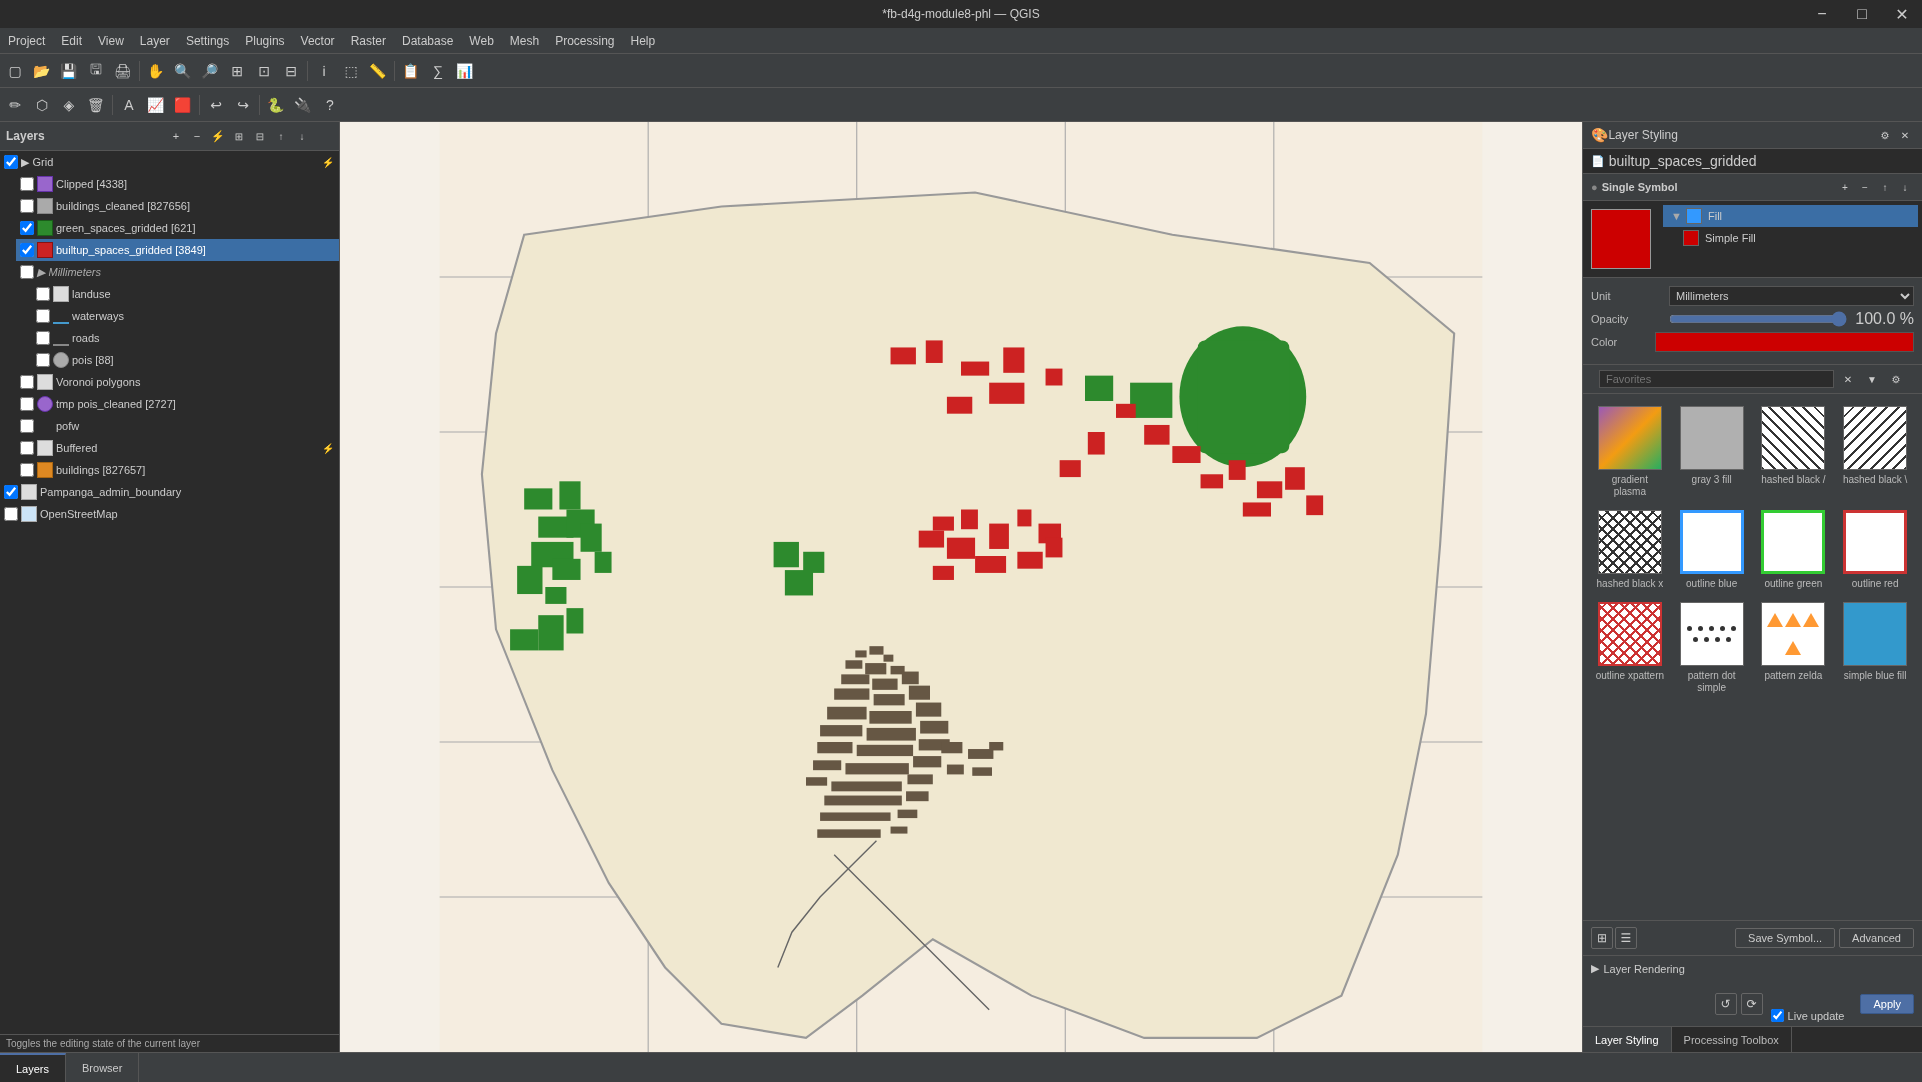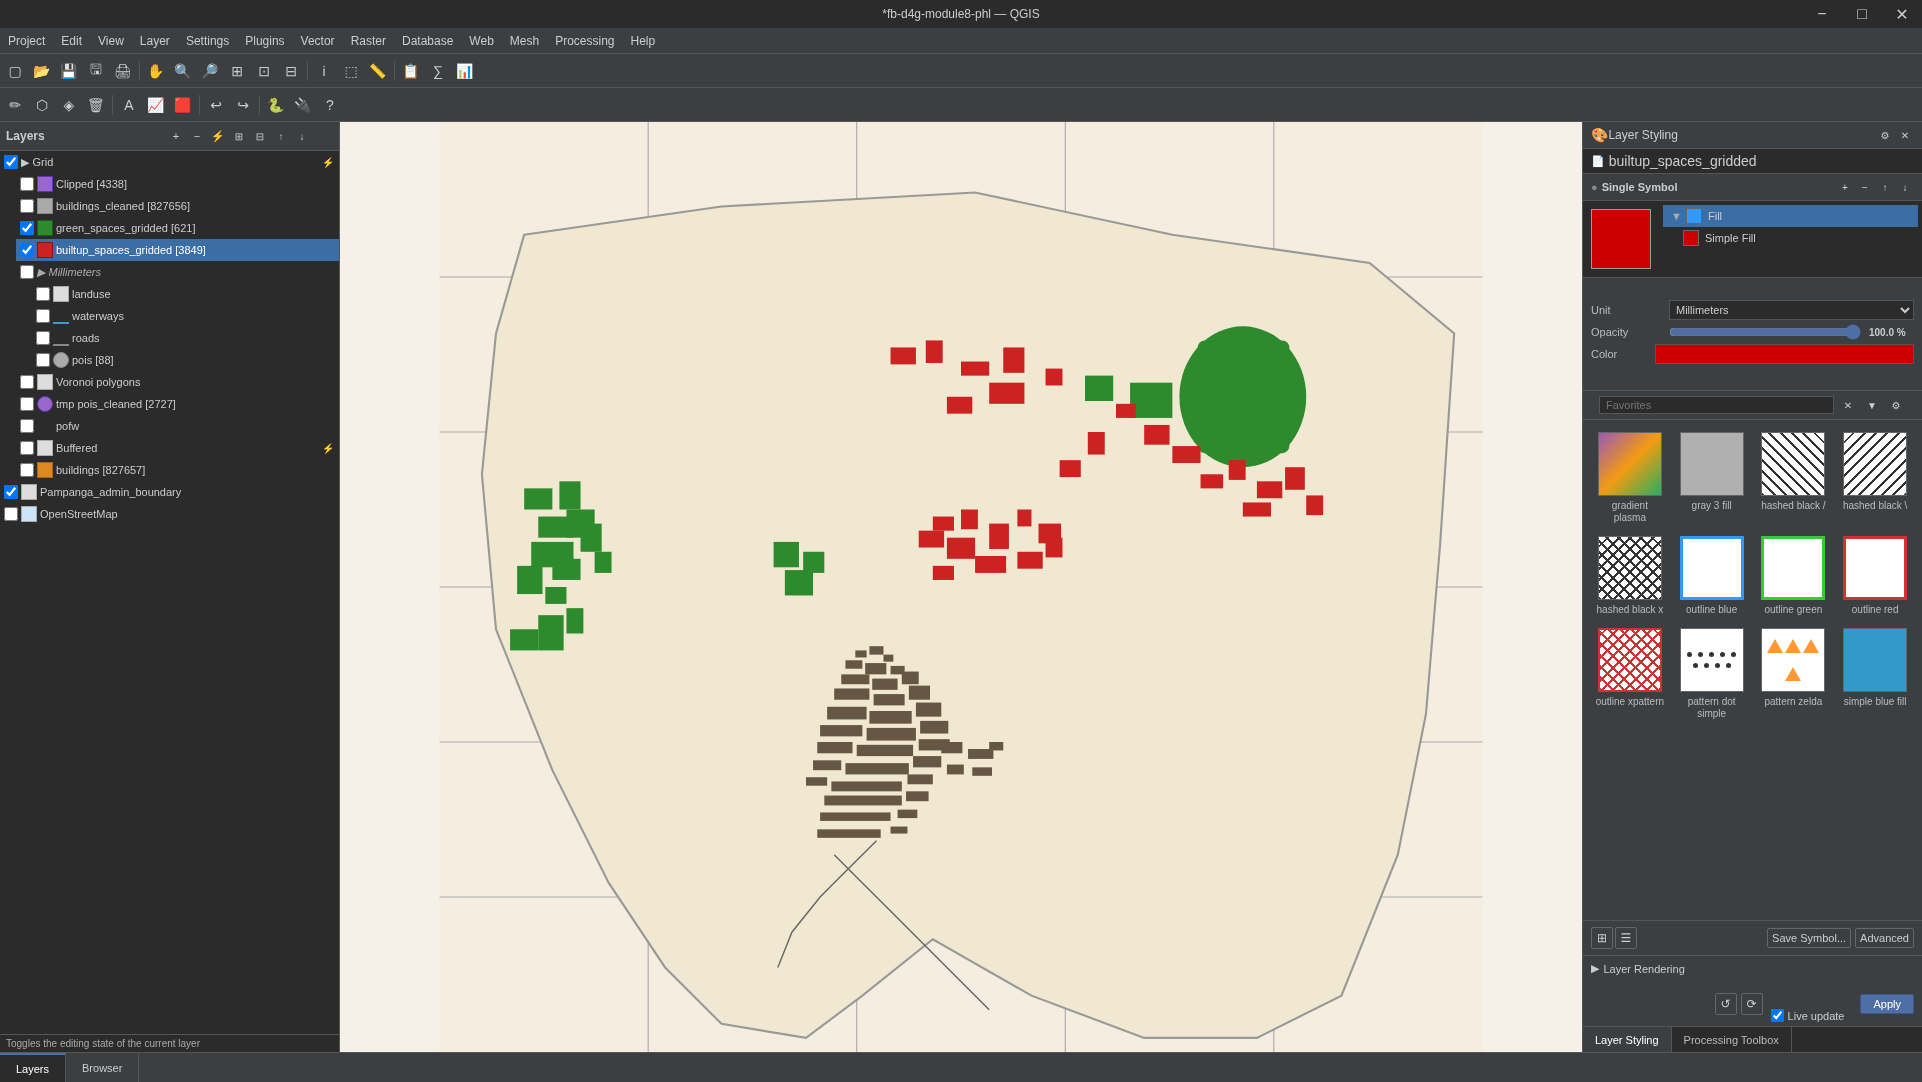--- a/index.html
+++ b/index.html
@@ -52,21 +52,21 @@
     #styling-header { background: #3c3f41; padding: 4px 8px; border-bottom: 1px solid #555; display: flex; align-items: center; justify-content: space-between; }
     
     #styling-layer-name { padding: 4px 8px; background: #2b2b2b; display: flex; align-items: center; gap: 4px; font-size: 11px; border-bottom: 1px solid #555; }
     
     #symbol-type-row { padding: 4px 8px; display: flex; align-items: center; gap: 4px; border-bottom: 1px solid #555; }
     .symbol-tree-item { display: flex; align-items: center; padding: 3px 8px; cursor: pointer; font-size: 11px; color: #ccc; }
     .symbol-tree-item.selected { background: #3b6ea5; }
     .tree-color-box { width: 16px; height: 16px; margin-right: 6px; }
     .tree-expand { width: 12px; margin-right: 3px; color: #aaa; }
 
-    .symbol-props { padding: 22px 8px; background: #3c3f41; border-bottom: 1px solid #555; }
+    .symbol-props { padding: 8px 8px; background: #3c3f41; border-bottom: 1px solid #555; }
     .prop-row { display: flex; align-items: center; margin-bottom: 4px; gap: 8px; }
     .prop-label { width: 70px; color: #bbb; font-size: 11px; }
     .prop-select { background: #2b2b2b; border: 1px solid #555; color: #ccc; font-size: 11px; padding: 2px; flex: 1; }
     
     .color-bar { width: 100%; height: 20px; background: #cc0000; border: 1px solid #555; cursor: pointer; }
     .opacity-slider { flex: 1; height: 16px; accent-color: #4e6fa5; }
 
     
     #favorites-section { flex: 1; overflow-y: auto; background: #3c3f41; }
     #favorites-header { padding: 4px 16px; display: flex; align-items: center; gap: 4px; border-bottom: 1px solid #555; }
@@ -120,21 +120,21 @@
 
     #bottom-tabs { background: #3c3f41; border-top: 1px solid #555; height: 30px; display: flex; }
     .bottom-tab { padding: 0 16px; display: flex; align-items: center; cursor: pointer; font-size: 11px; color: #ccc; border-right: 1px solid #555; }
     .bottom-tab.active { background: #2b2b2b; color: white; border-top: 2px solid #4e6fa5; }
 
     
     #right-bottom-tabs { background: #2b2b2b; height: 26px; display: flex; border-top: 1px solid #555; }
     .right-tab { padding: 0 12px; display: flex; align-items: center; cursor: pointer; font-size: 11px; color: #bbb; border-right: 1px solid #555; }
     .right-tab.active { background: #3c3f41; color: white; }
     .btn-primary { background: #4e6fa5; color: white; border: 1px solid #3a5a8c; padding: 3px 12px; cursor: pointer; font-size: 11px; border-radius: 2px; }
-    .btn-secondary { background: #3c3f41; color: #ccc; border: 1px solid #666; padding: 3px 4px; cursor: pointer; font-size: 11px; border-radius: 2px; }
+    .btn-secondary { background: #3c3f41; color: #ccc; border: 1px solid #666; padding: 3px 12px; cursor: pointer; font-size: 11px; border-radius: 2px; }
 
     
     #live-update-row { display: flex; align-items: center; justify-content: flex-end; padding: 4px 8px; gap: 8px; }
     .checkbox-label { display: flex; align-items: center; gap: 4px; font-size: 11px; color: #ccc; cursor: pointer; margin-top: 24px; }
 
     
     #map-svg { width: 100%; height: 100%; }
 
     .tb-row2 { height: 34px; }
   </style>
@@ -496,21 +496,21 @@
         <span class="prop-label">Unit</span>
         <select class="prop-select">
           <option>Millimeters</option>
           <option>Pixels</option>
           <option>Points</option>
         </select>
       </div>
       <div class="prop-row">
         <span class="prop-label">Opacity</span>
         <input type="range" class="opacity-slider" min="0" max="100" value="100" style="">
-        <span style="font-size:10px;color:#ccc;min-width:45px;font-weight:bold;">100.0 %</span>
+        <span style="font-size:16px;color:#ccc;min-width:45px;">100.0 %</span>
       </div>
       <div class="prop-row">
         <span class="prop-label">Color</span>
         <div class="color-bar"></div>
       </div>
     </div>
 
     <div id="favorites-section">
       <div id="favorites-header">
         <input type="text" id="favorites-search" placeholder="Favorites" style="">

